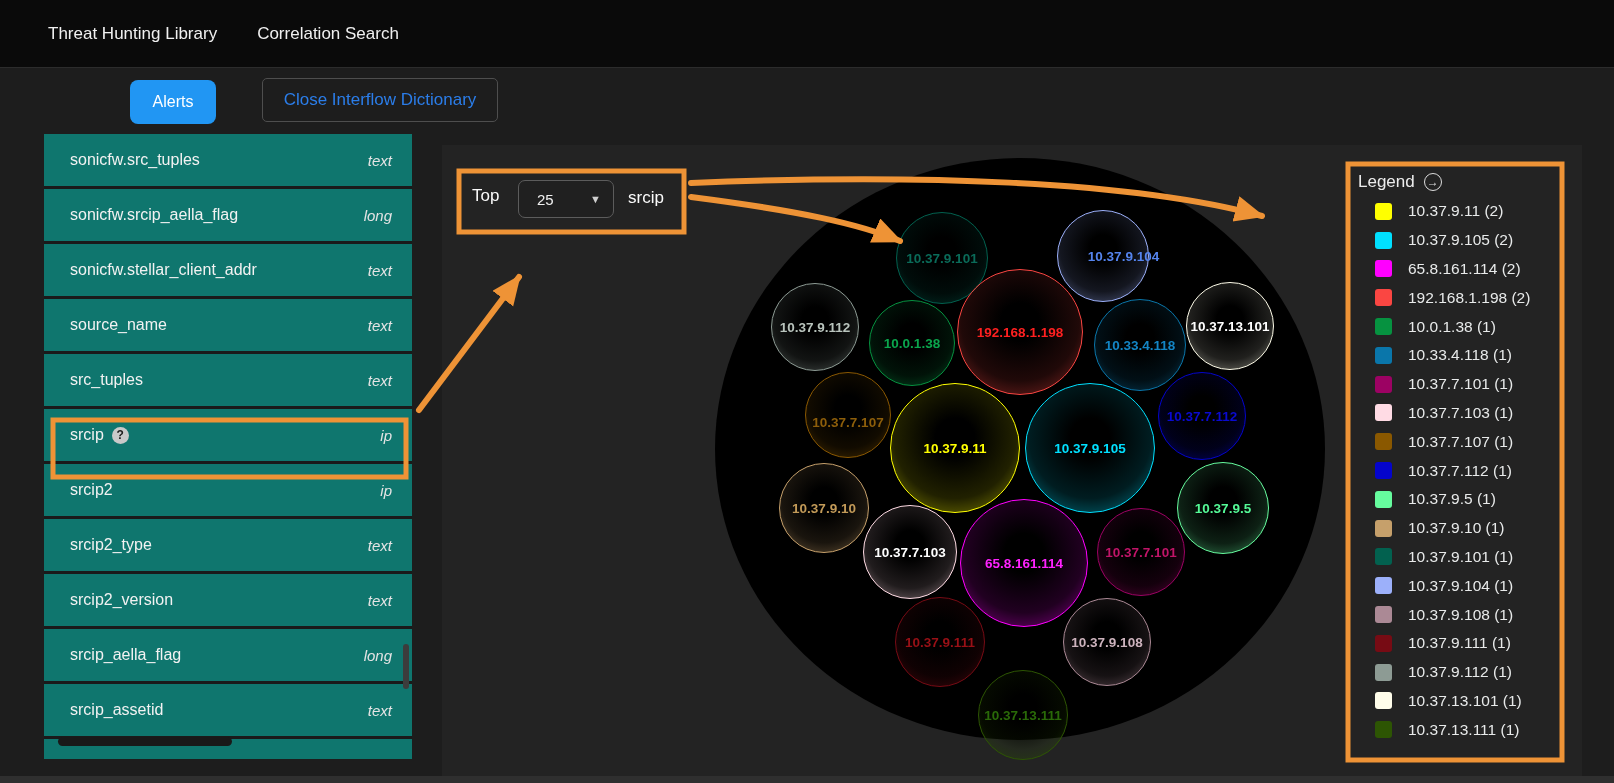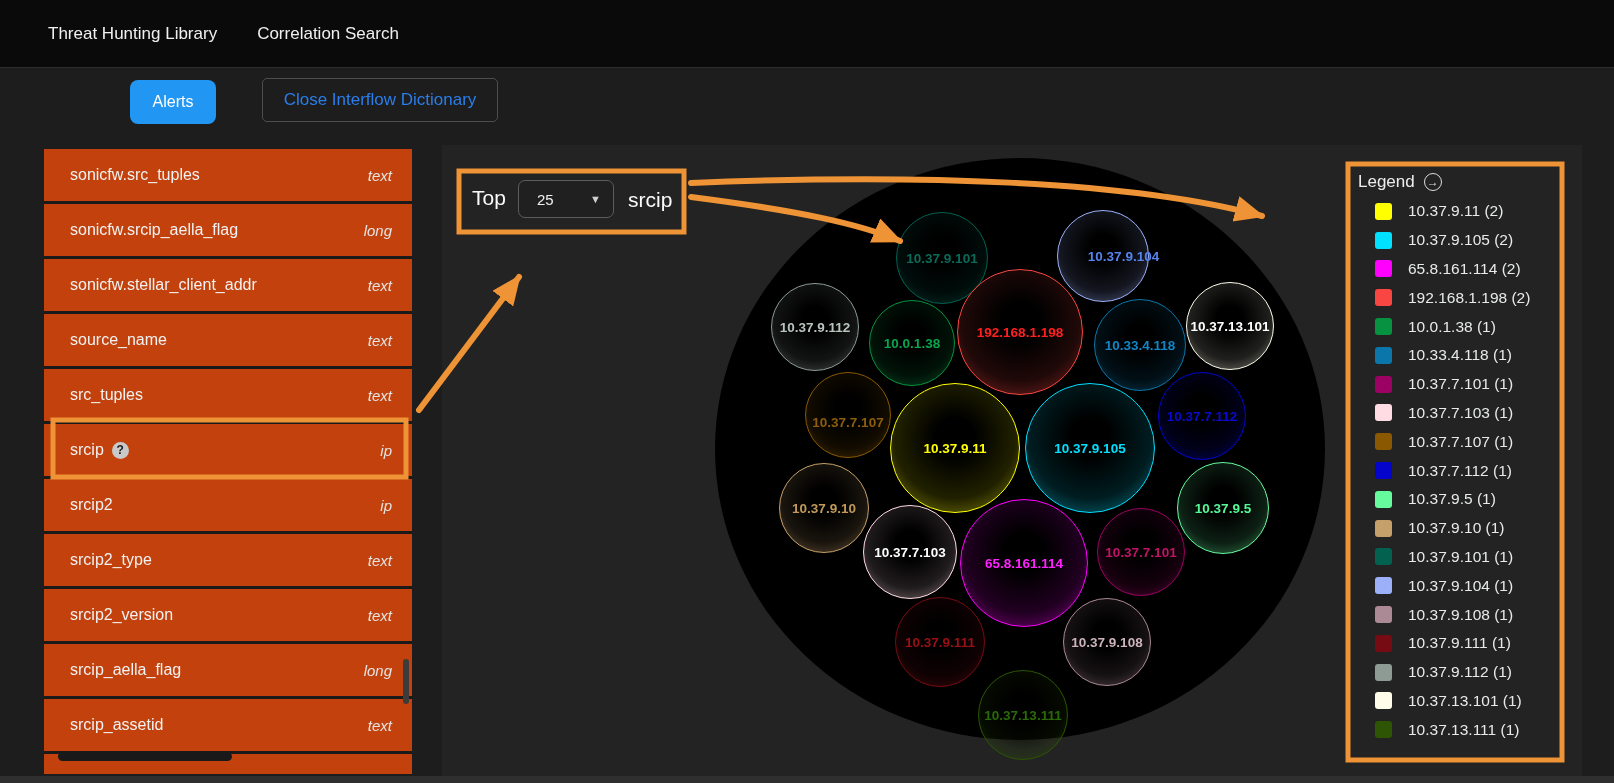--- a/index.html
+++ b/index.html
@@ -21,40 +21,40 @@
   .toolbar { position:absolute; top:68px; left:0; width:1614px; height:77px; background:#1d1d1d; }
   .indices-label { position:absolute; left:46px; top:92px; font-size:18px; color:#f5f5f5; }
   .btn-alerts { position:absolute; left:130px; top:12px; width:86px; height:44px;
         background:var(--accent); border:none; border-radius:8px;
         color:#fff; font-size:16px; font-family:inherit; cursor:pointer; }
   .btn-close { position:absolute; left:226px; top:10px; width:236px; height:44px;
         background:transparent; border:1px solid #4e4e4e; border-radius:5px;
         color:#2b7de9; font-size:17px; font-family:inherit; cursor:pointer;margin-left:36px; }
 
   
-  .sidebar { position:absolute; left:44px; top:149px; width:368px; height:625px;
-             background:#c2410c; }
+  .sidebar { position:absolute; left:44px; top:134px; width:368px; height:625px;
+             background:#0f766e; }
   .side-row { height:55px; display:flex; align-items:center; justify-content:space-between;
               padding:0 20px 0 26px; border-bottom:3px solid #1a1a1a; cursor:pointer; }
   .fname { font-size:16px; color:#f2f2f2; display:flex; align-items:center; gap:8px; }
   .ftype { font-size:15px; font-style:italic; color:#e4e4e4; }
   .help-icon { width:17px; height:17px; border-radius:50%; background:#c9c9c9; color:#1b1b1b;
                font-size:12px; font-weight:bold; font-style:normal;
                display:inline-flex; align-items:center; justify-content:center; }
   .hthumb { position:absolute; left:14px; top:603px; width:174px; height:9px;
             background:#191919; border-radius:5px; }
   .vthumb { position:absolute; right:3px; top:510px; width:6px; height:45px;
             background:#3c3c3c; border-radius:3px; }
 
   
   .main-panel { position:absolute; left:442px; top:145px; width:1140px; height:632px;
                 background:#232323; }
   .chart-bg { position:absolute; left:273px; top:13px; width:610px; height:582px;
               background:#000; border-radius:50%; }
-  .top-label, .field-label { position:absolute; font-size:21px; color:#fafafa; }
+  .top-label, .field-label { position:absolute; font-size:17px; color:#fafafa; }
   .top-label { left:30px; top:41px; }
   .field-label { left:186px; top:43px; }
   .dropdown { position:absolute; left:76px; top:35px; width:96px; height:38px;
               background:#202020; border:1px solid #5c5c5c; border-radius:7px;
               display:flex; align-items:center; cursor:pointer; }
   .dropdown .dd-value { font-size:15px; color:#f0f0f0; padding-left:18px; flex:1; }
   .dropdown .dd-caret { font-size:11px; color:#d0d0d0; padding-right:12px; }
 
   .bubble { position:absolute; border-radius:50%; display:flex; align-items:center;
             justify-content:center; cursor:pointer; }

